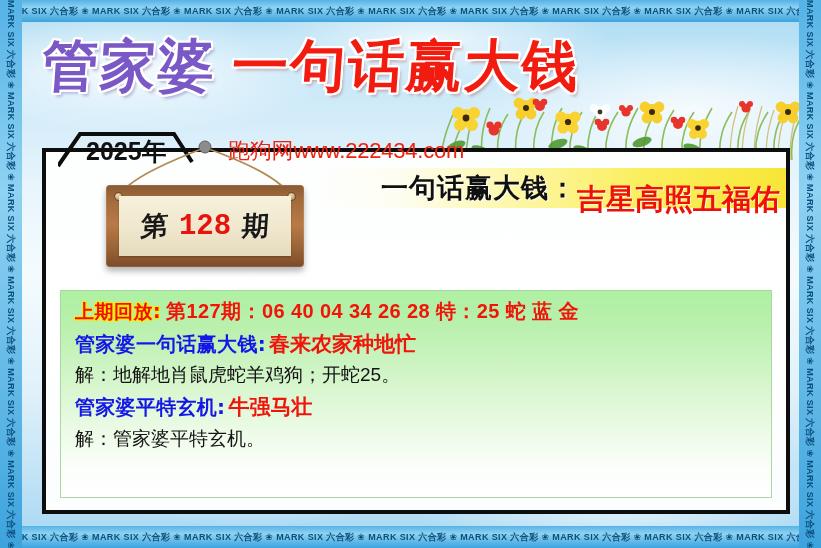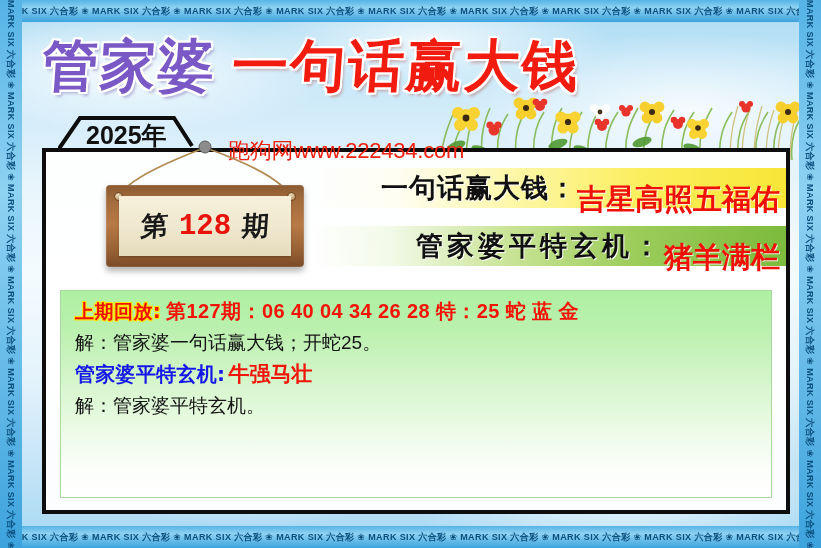--- a/index.html
+++ b/index.html
@@ -76,21 +76,21 @@
   }
 
   
   #grass-decoration {
     position: absolute; left: 430px; top: 78px; width: 380px; height: 82px;
     overflow: hidden;
   }
 
   
   #year-tag {
-    position: absolute; left: 58px; top: 116px; width: 140px; height: 44px;
+    position: absolute; left: 58px; top: 132px; width: 140px; height: 44px;
     z-index: 6;
   }
   #year-tag-label {
     position: absolute; left: 28px; top: 3px;
     font-size: 25px; font-weight: bold; color: #111;
     font-family: "Liberation Sans", sans-serif;
   }
 
   
   #site-url {
@@ -364,34 +364,33 @@
 
 <div id="site-url">跑狗网www.222434.com</div>
 
 <div id="main-frame">
 
   <div id="headline-yellow">
     <span class="headline-label">一句话赢大钱：</span>
     <span class="headline-value">吉星高照五福佑</span>
   </div>
 
-  <div id="headline-green">
-    <span class="headline-label">管家婆平特玄机：</span>
-    <span class="headline-value">猪羊满栏</span>
-  </div>
 
   <div id="content-box">
 
     <div class="content-line">
       <span class="lbl-replay">上期回放:</span><span class="txt-replay">第127期：06 40 04 34 26 28 特：25 蛇 蓝 金</span>
     </div>
 
-
     <div class="content-line">
-      <span class="txt-plain">解：管家婆一句话赢大钱；开蛇25。</span>
+      <span class="lbl-blue">管家婆一句话赢大钱:</span><span class="val-red">春来农家种地忙</span>
+    </div>
+
+    <div class="content-line">
+      <span class="txt-plain">解：地解地肖鼠虎蛇羊鸡狗；开蛇25。</span>
     </div>
 
     <div class="content-line">
       <span class="lbl-blue">管家婆平特玄机:</span><span class="val-red">牛强马壮</span>
     </div>
 
     <div class="content-line">
       <span class="txt-plain">解：管家婆平特玄机。</span>
     </div>
 

